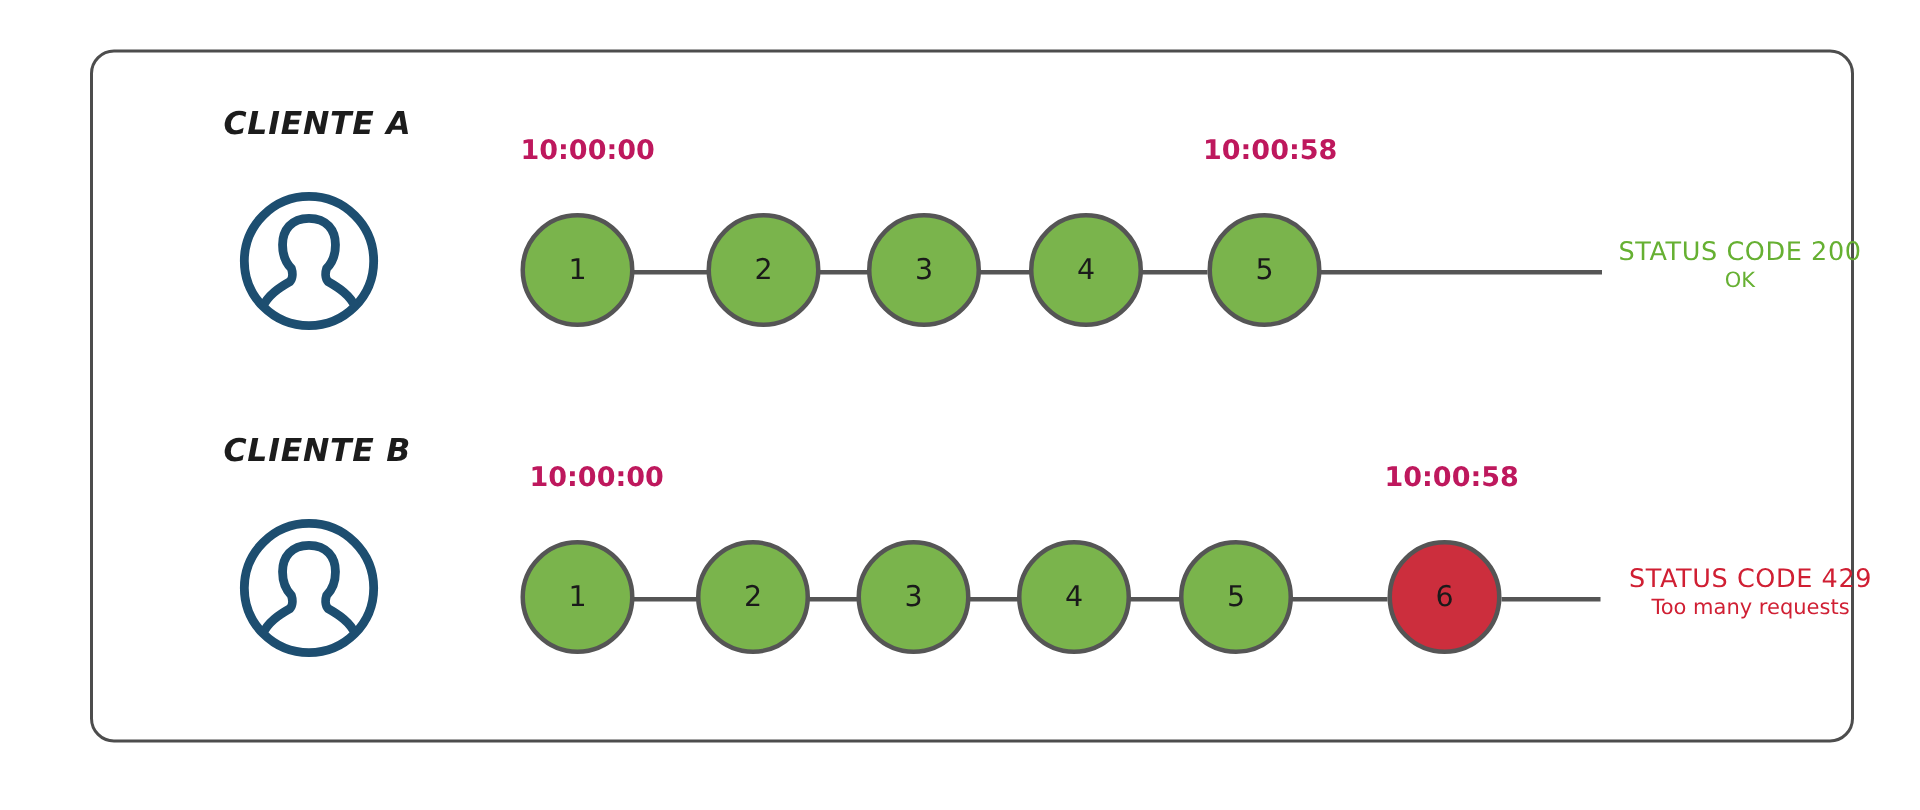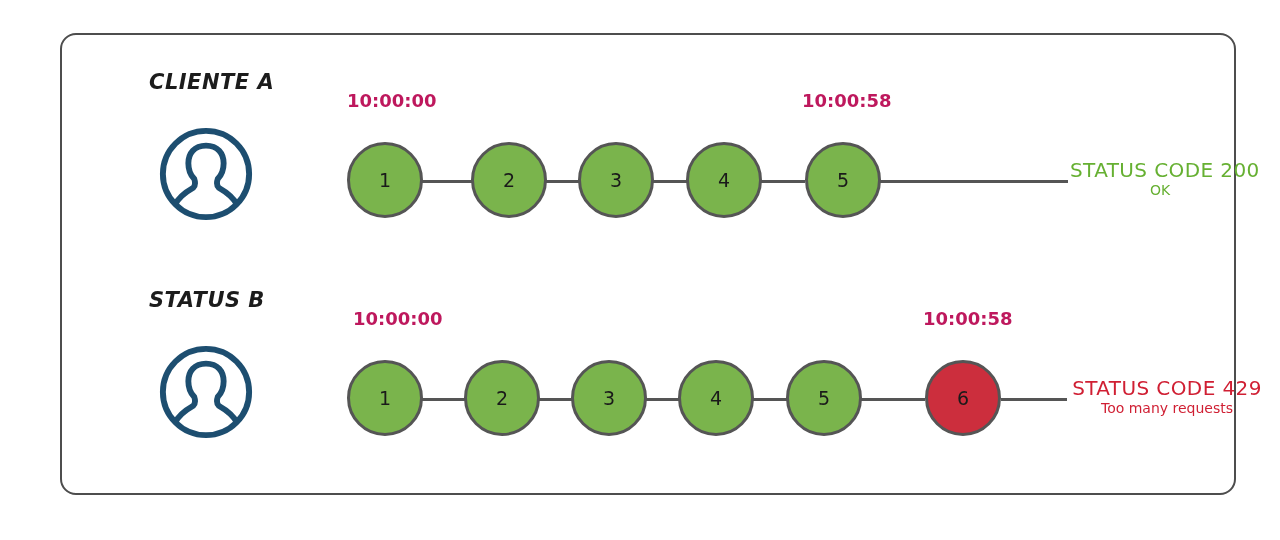--- a/index.html
+++ b/index.html
@@ -123,21 +123,21 @@
   
   .status {
     position: absolute;
     font-family: "DejaVu Sans", sans-serif;
     text-align: center;
     line-height: 1.22;
     white-space: nowrap;
   }
   .status .code {
     display: block;
-    font-size: 20px;
+    font-size: 17px;
     letter-spacing: 0.4px;
   }
   .status .msg {
     display: block;
     font-size: 14px;
   }
   .status-ok  { color: #66b032; }
   .status-err { color: #d01f33; }
 </style>
 </head>
@@ -189,21 +189,21 @@
     </div>
 
     <div class="status status-ok" style="left:1025px; top:88px; width:180px;">
       <span class="code">STATUS CODE 200</span>
       <span class="msg">OK</span>
     </div>
   </div>
 
   <div class="row row-b">
 
-    <div class="client-label">STATUS B</div>
+    <div class="client-label">CLIENTE B</div>
 
     <div class="avatar">
       <svg viewBox="0 0 100 100" xmlns="http://www.w3.org/2000/svg">
         <defs>
           <clipPath id="clipB">
               <circle cx="50" cy="50" r="44"></circle>
             </clipPath>
         </defs>
         <circle cx="50" cy="50" r="44" fill="none" stroke="#1d4e70" stroke-width="6"></circle>
         <g clip-path="url(#clipB)" fill="none" stroke="#1d4e70" stroke-width="6" stroke-linecap="round" stroke-linejoin="round">

